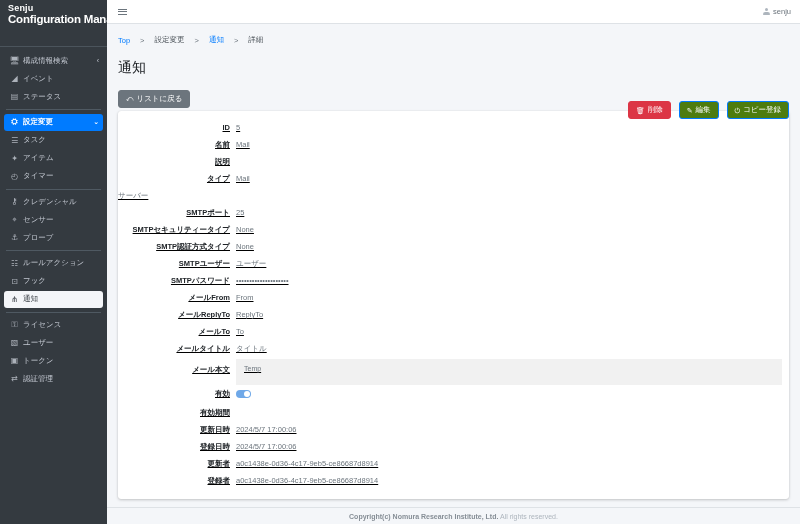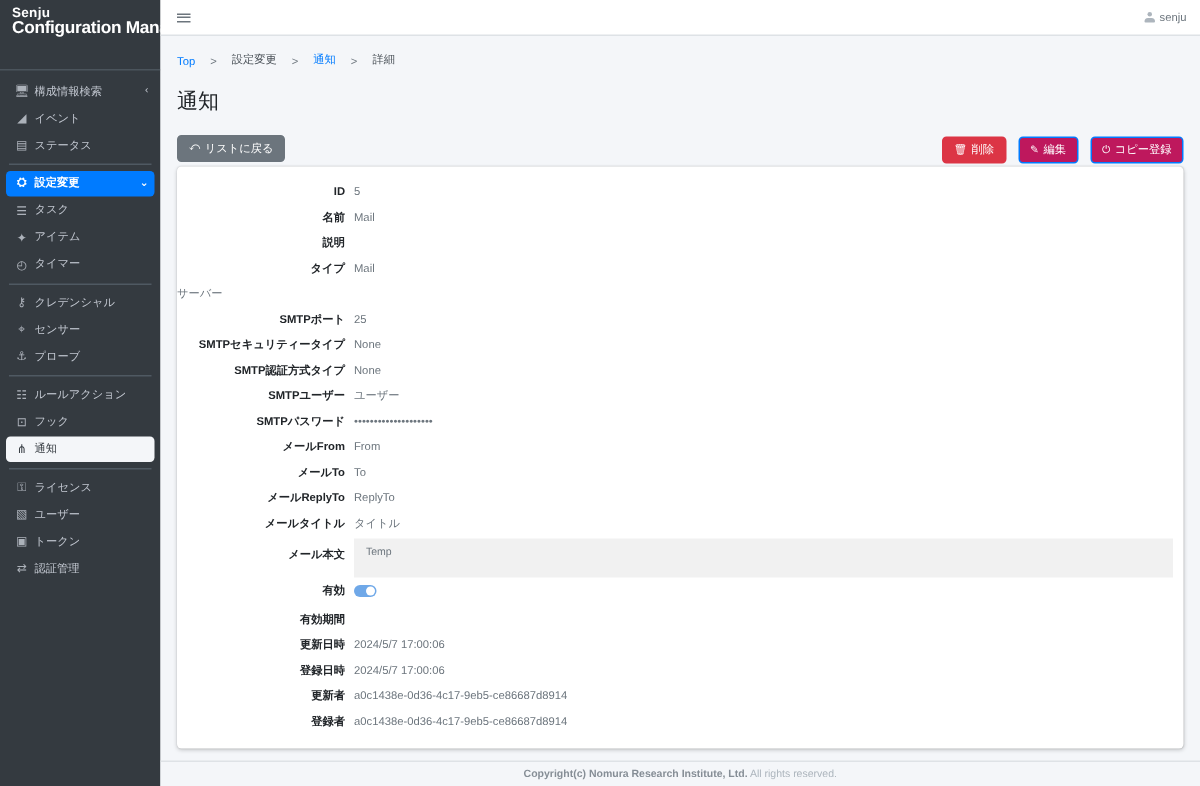--- a/index.html
+++ b/index.html
@@ -108,33 +108,33 @@
     border-radius: 3px;
     font-size: 7.5px;
     color: #fff;
     border: 1px solid transparent;
     white-space: nowrap;
     cursor: pointer;
     font-family: inherit;
   }
   .btn-secondary { background: #6c757d; border-color: #6c757d; }
   .btn-danger { background: #dc3545; border-color: #dc3545; }
-  .btn-primary { background: #be185d; border-color: #007bff; text-align: right; }
+  .btn-primary { background: #4d7c0f; border-color: #007bff; text-align: right; }
   .btn-ic { font-size: 7px; line-height: 1; }
-  .btn-right-group { position: absolute; right: 0; top: 4px; display: flex; gap: 8px; }
+  .btn-right-group { position: absolute; right: 0; top: 14px; display: flex; gap: 8px; }
 
   .card {
     margin: 6px 11px 0 11px;
     background: #ffffff;
     border: 0;
     border-radius: 3px;
     box-shadow: 0 0 1px rgba(0,0,0,.125), 0 1px 3px rgba(0,0,0,.2);
     padding: 8px 0 10px 0;
   }
-  .frow { display: flex; align-items: flex-start; min-height: 16px; margin-bottom: 0; }
+  .frow { display: flex; align-items: flex-start; min-height: 16px; margin-bottom: 0; text-decoration: underline; }
   .flabel {
     width: 118px; flex: 0 0 118px;
     text-align: right;
     padding: 4px 6px 4px 0;
     font-size: 7.5px; font-weight: bold; color: #212529;
     line-height: 1.2;
   }
   .fvalue {
     flex: 1 1 auto;
     padding: 4px 0 4px 0;
@@ -347,26 +347,26 @@
         </div>
         <div class="frow">
           <div class="flabel">SMTPパスワード</div>
           <div class="fvalue">••••••••••••••••••••</div>
         </div>
         <div class="frow">
           <div class="flabel">メールFrom</div>
           <div class="fvalue">From</div>
         </div>
         <div class="frow">
+          <div class="flabel">メールReplyTo</div>
+          <div class="fvalue">ReplyTo</div>
+        </div>
+        <div class="frow">
           <div class="flabel">メールTo</div>
           <div class="fvalue">To</div>
-        </div>
-        <div class="frow">
-          <div class="flabel">メールReplyTo</div>
-          <div class="fvalue">ReplyTo</div>
         </div>
         <div class="frow">
           <div class="flabel">メールタイトル</div>
           <div class="fvalue">タイトル</div>
         </div>
         <div class="frow textarea-row">
           <div class="flabel">メール本文</div>
           <div class="fvalue">
             <div class="textarea-box">Temp</div>
           </div>

